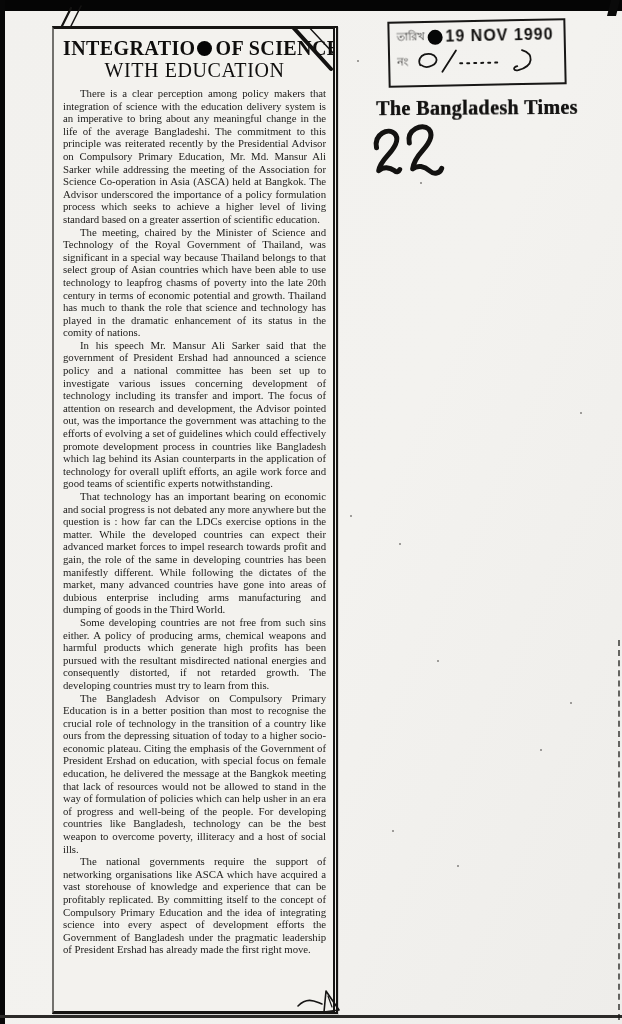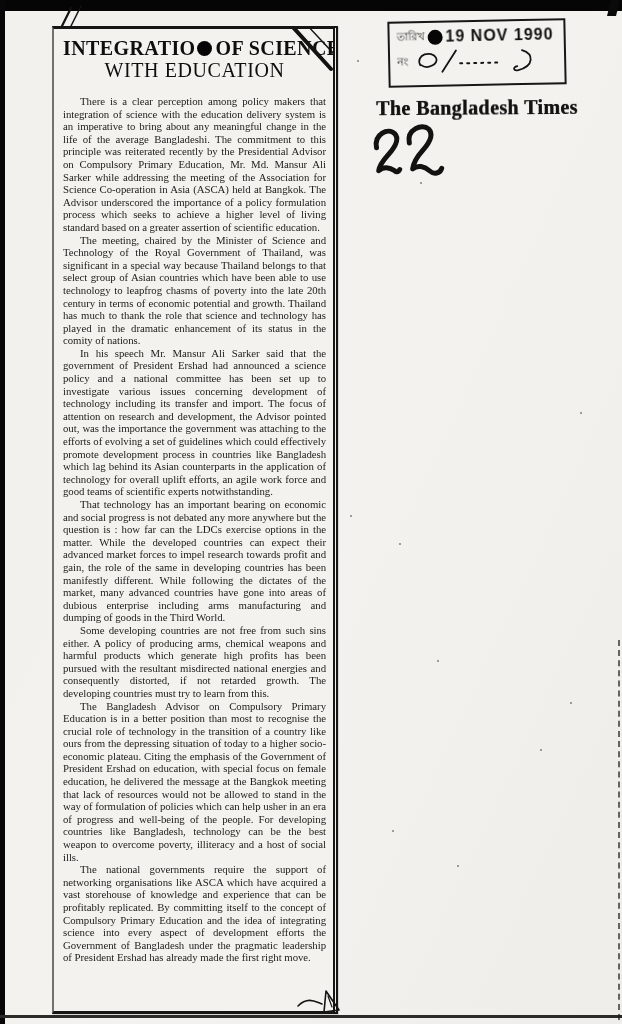--- a/index.html
+++ b/index.html
@@ -24,21 +24,21 @@
     background:#f3f2ee;
     border-top:3px solid #161513;
     border-right:5px double #161513;
     border-bottom:3px solid #161513;
     border-left:2px solid rgba(28,26,24,.6);
     padding:8px 7px 6px 9px;
     overflow:hidden;
     box-shadow:1px 1px 0 rgba(0,0,0,.12);
   }
   .title { text-align:center; font-size:20px; line-height:22px; color:#0f0e0d; letter-spacing:.4px; white-space:nowrap; }
-  .title-l2 { text-align:center; font-size:20px; line-height:23px; color:#0f0e0d; letter-spacing:.6px; margin-bottom:13px; }
+  .title-l2 { text-align:center; font-size:20px; line-height:23px; color:#0f0e0d; letter-spacing:.6px; margin-bottom:5px; }
   .blot { display:inline-block; width:15px; height:15px; border-radius:50%; background:#050505; vertical-align:-1px; margin:0 4px 0 1px; }
   .clipping p {
     font-size:10.8px; line-height:12.6px; text-align:justify; text-indent:17px;
     letter-spacing:-.05px; color:#1d1c1a;
   }
   .fold-svg { position:absolute; right:-4px; top:-6px; }
   .slash-svg { position:absolute; left:56px; top:4px; }
   .pen-arrow-svg { position:absolute; left:296px; top:988px; }
 
   

